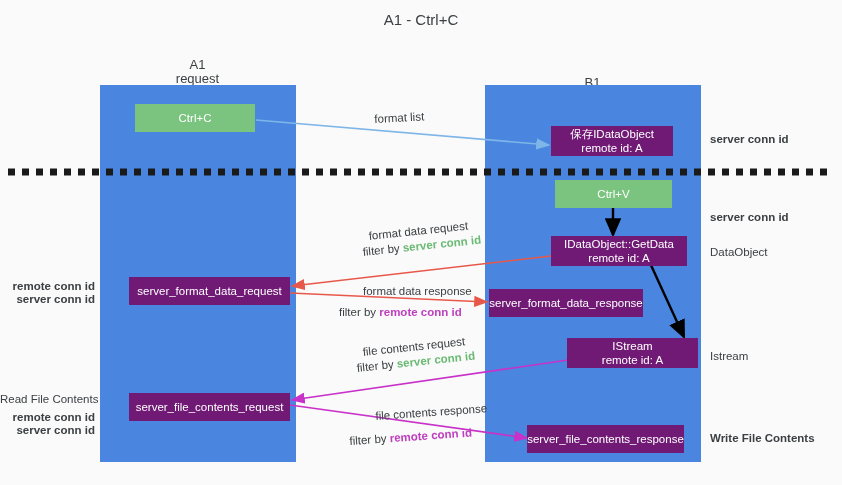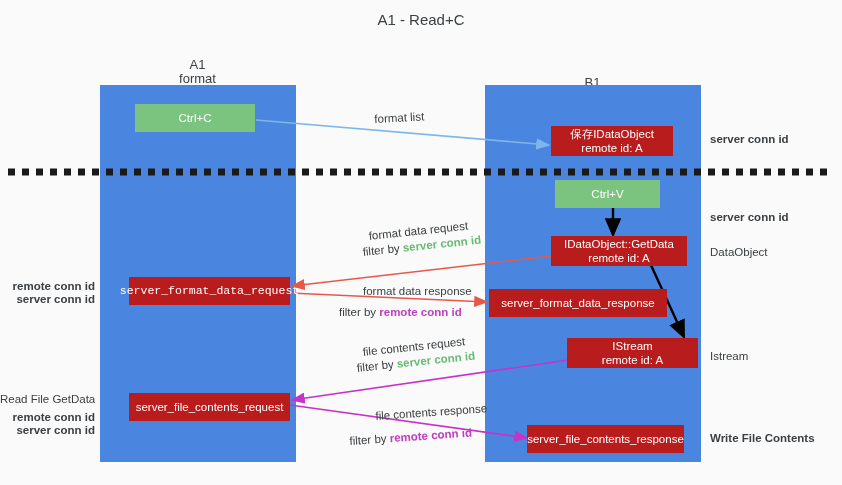--- a/index.html
+++ b/index.html
@@ -65,21 +65,21 @@
     align-items: center;
     justify-content: center;
     color: #ffffff;
     font-size: 11.5px;
     line-height: 14px;
     text-align: center;
     padding: 14px 4px;
   }
   .box.green { background: #7ac47f; }
   .box.orange { background: #ffb košt; }
-  .box.orange { background: #b91c1c; }
+  .box.orange { background: #701a75; }
 
   
   .lbl {
     position: absolute;
     font-size: 11.5px;
     line-height: 14px;
     color: #3c4043;
     white-space: nowrap;
   }
   .lbl.rot {
@@ -98,26 +98,26 @@
     white-space: nowrap;
   }
   .side-label.rt { text-align: right; }
 </style>
 </head>
 <body>
 
 <div id="canvas">
 
   <div class="title">
-    <div>A1 - Read+C</div>
+    <div>A1 - Ctrl+C</div>
   </div>
 
   <div class="lane-header" style="left:100px; top:58px; width:195px;">
     <div>A1</div>
-    <div>format</div>
+    <div>request</div>
   </div>
   <div class="lane-header" style="left:485px; top:58px; width:215px;margin-top:18px;">
     <div>B1</div>
   </div>
 
   <div class="lane" style="left:100px; top:85px; width:196px; height:377px;"></div>
   <div class="lane" style="left:485px; top:85px; width:216px; height:377px;"></div>
 
   <svg class="svg-layer" viewBox="0 0 842 485">
     <defs>
@@ -154,39 +154,39 @@
 
   <div class="box green" style="left:135px; top:104px; width:120px; height:27px;">
     <span>Ctrl+C</span>
   </div>
 
   <div class="box orange" style="left:551px; top:126px; width:122px; height:30px;">
     <span>保存IDataObject</span>
     <span>remote id: A</span>
   </div>
 
-  <div class="box green" style="left:555px; top:180px; width:105px; height:27px;">
+  <div class="box green" style="left:555px; top:180px; width:117px; height:27px;">
     <span>Ctrl+V</span>
   </div>
 
   <div class="box orange" style="left:551px; top:236px; width:136px; height:30px;">
     <span>IDataObject::GetData</span>
     <span>remote id: A</span>
   </div>
 
   <div class="box orange" style="left:567px; top:338px; width:131px; height:30px;">
     <span>IStream</span>
     <span>remote id: A</span>
   </div>
 
-  <div class="box orange" style="left:129px; top:277px; width:161px; height:16px;font-family:Liberation Mono, monospace;">
+  <div class="box orange" style="left:129px; top:277px; width:161px; height:16px;">
     <span>server_format_data_request</span>
   </div>
 
-  <div class="box orange" style="left:489px; top:289px; width:178px; height:25px;">
+  <div class="box orange" style="left:489px; top:289px; width:154px; height:25px;">
     <span>server_format_data_response</span>
   </div>
 
   <div class="box orange" style="left:129px; top:393px; width:161px; height:25px;">
     <span>server_file_contents_request</span>
   </div>
 
   <div class="box orange" style="left:527px; top:425px; width:157px; height:25px;">
     <span>server_file_contents_response</span>
   </div>
@@ -229,17 +229,17 @@
 
   <div class="side-label" style="left:710px; top:245px;text-align:center;">DataObject</div>
 
   <div class="side-label" style="left:710px; top:349px;">Istream</div>
 
   <div class="side-label" style="left:710px; top:431px;font-weight:bold;">Write File Contents</div>
 
   <div class="side-label rt purple-txt" style="left:0px; top:279px; width:95px;">remote conn id</div>
   <div class="side-label rt green-txt" style="left:0px; top:292px; width:95px;">server conn id</div>
 
-  <div class="side-label rt" style="left:0px; top:392px; width:95px;">Read File GetData</div>
+  <div class="side-label rt" style="left:0px; top:392px; width:95px;">Read File Contents</div>
   <div class="side-label rt purple-txt" style="left:0px; top:410px; width:95px;">remote conn id</div>
   <div class="side-label rt green-txt" style="left:0px; top:423px; width:95px;">server conn id</div>
 
 </div>
 
 </body></html>

